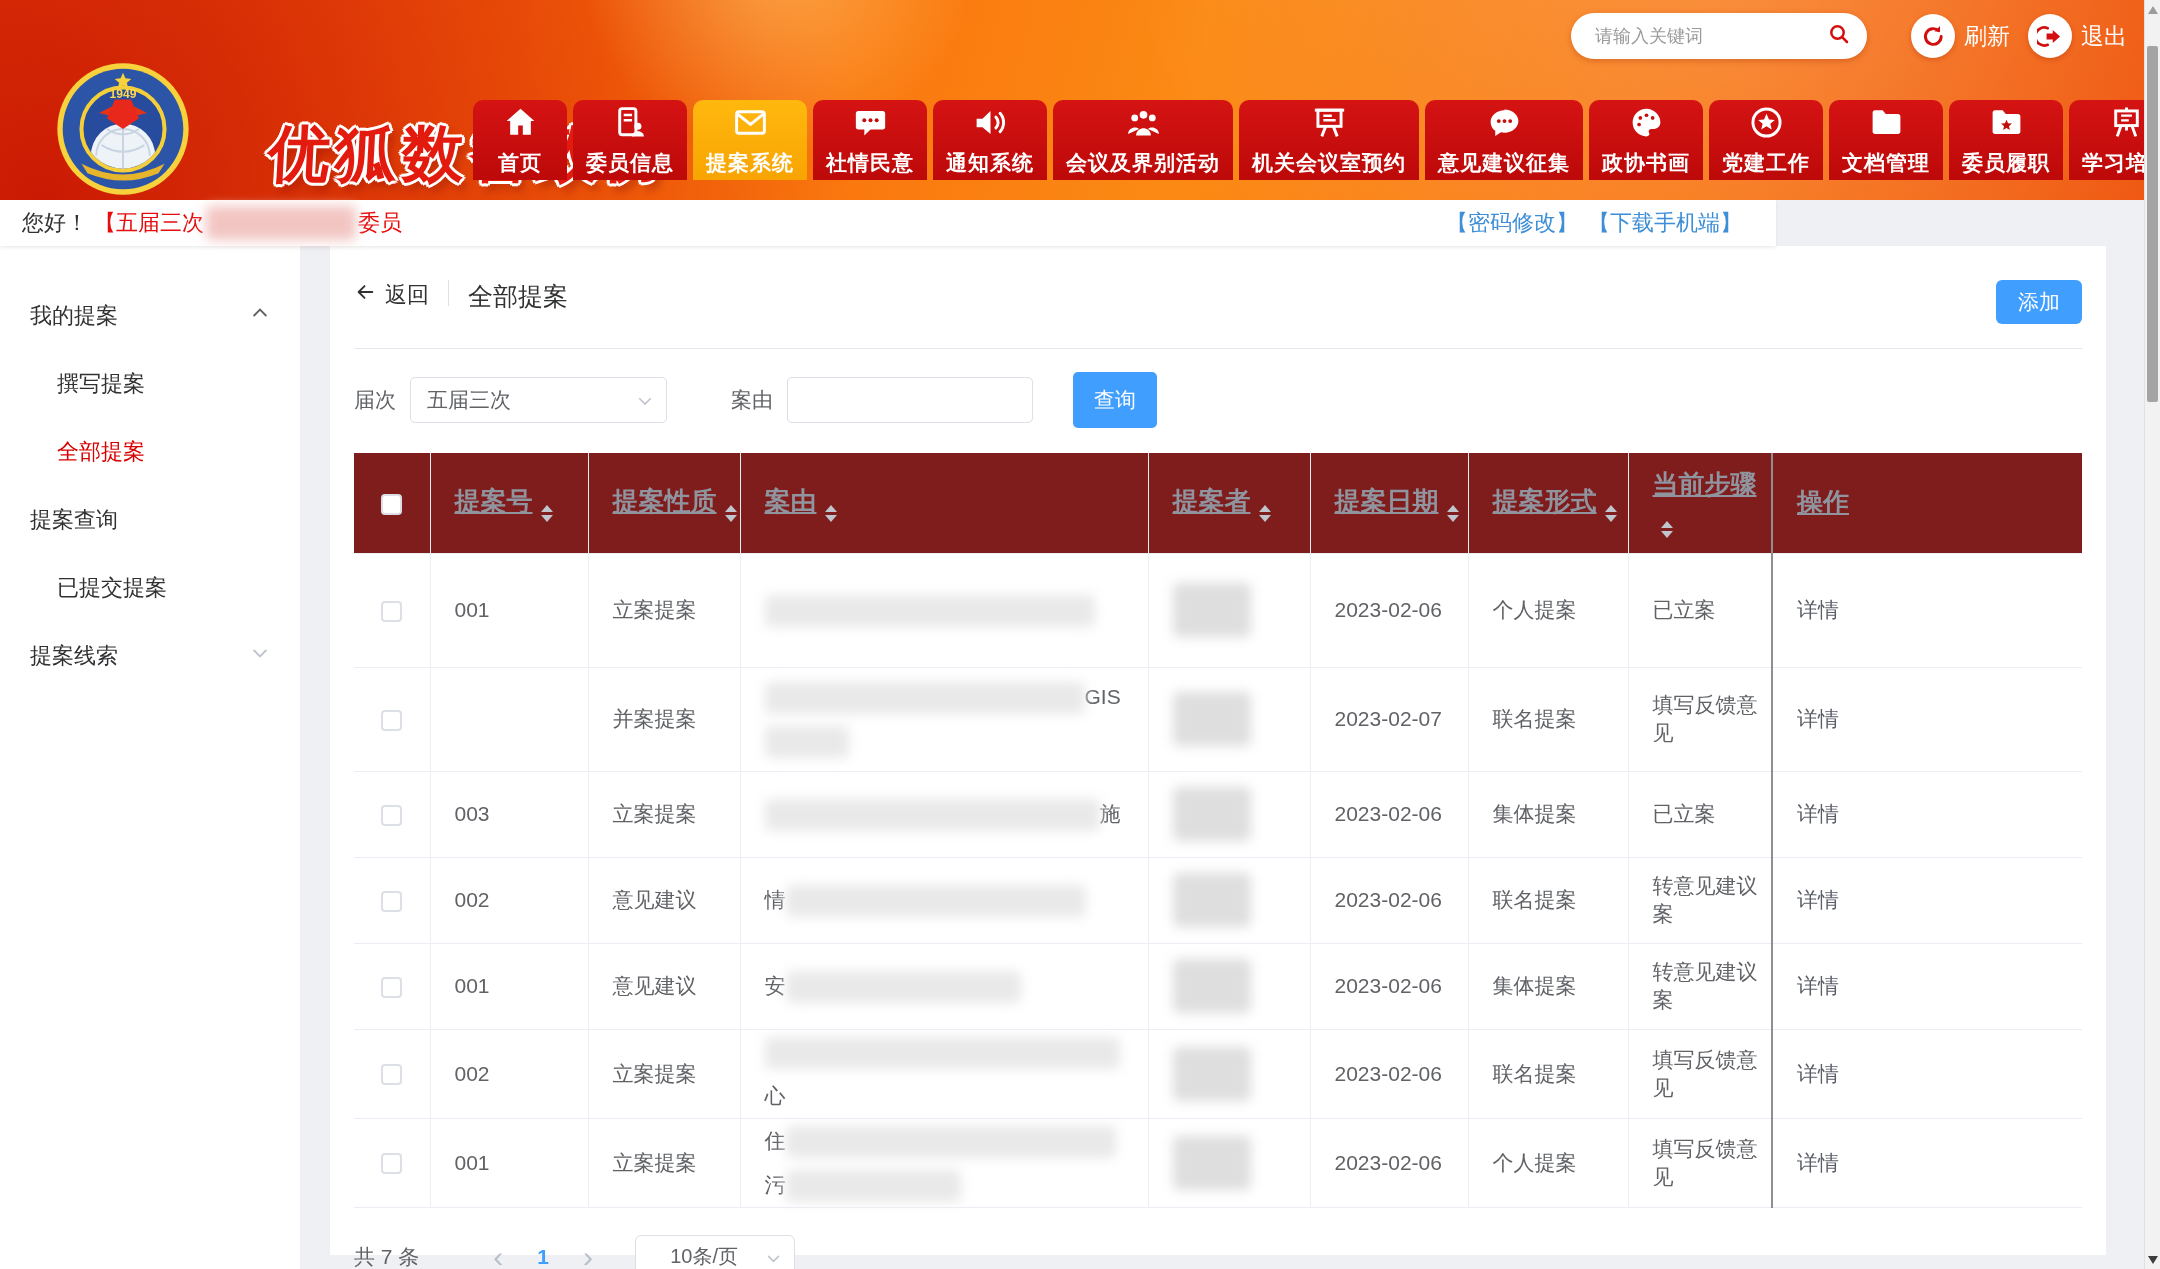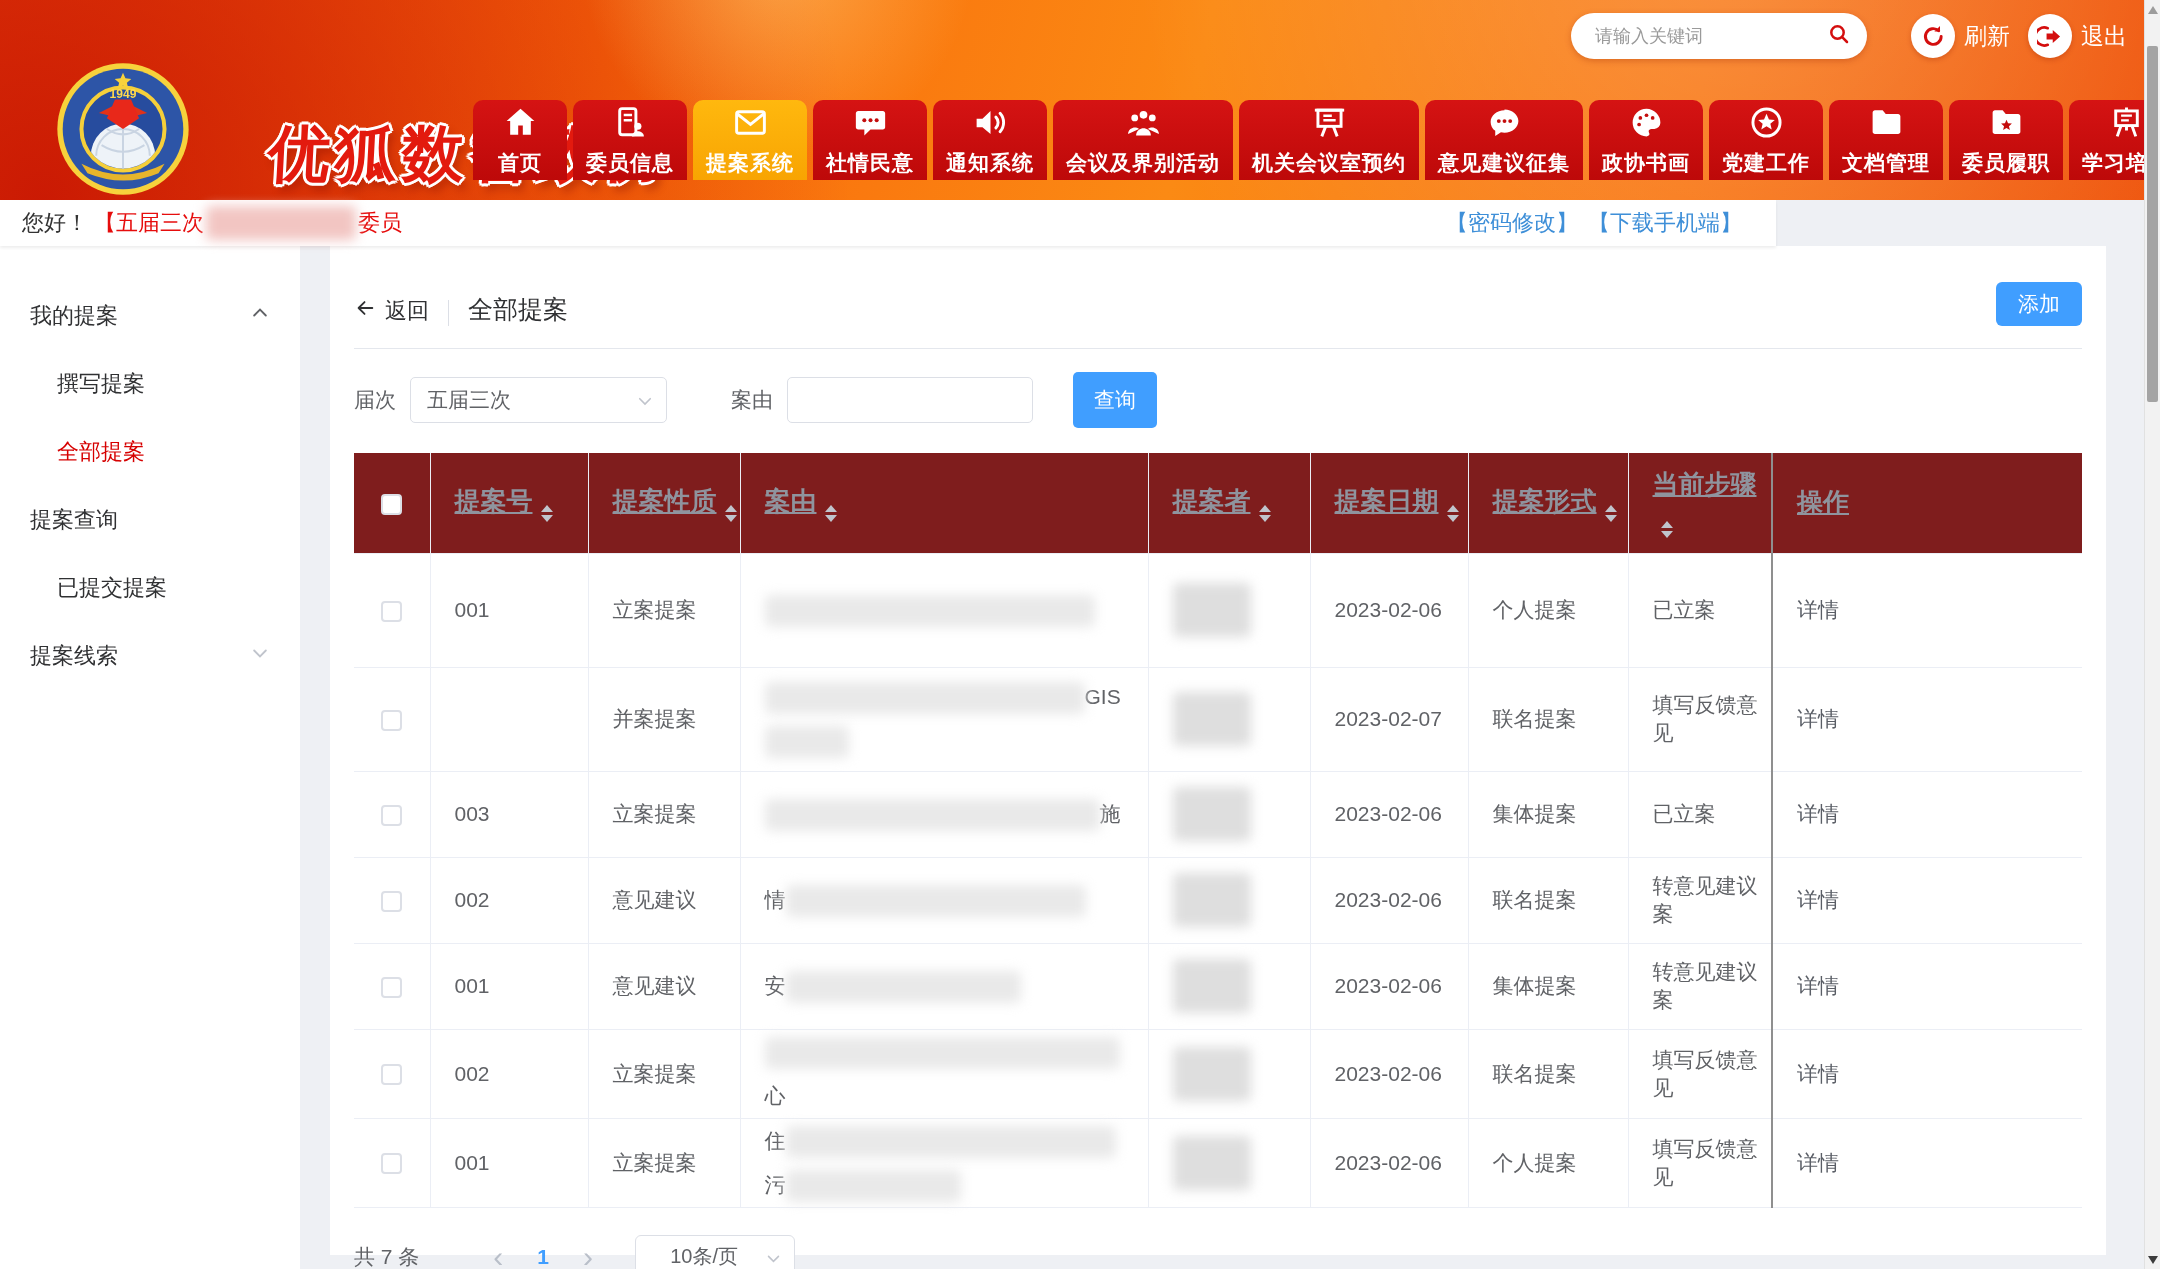--- a/index.html
+++ b/index.html
@@ -65,21 +65,21 @@
     color:#303133; cursor:pointer; }
   .side-row.child { padding-left:57px; }
   .side-row.active { color:#d60000; }
   .side-row .chev { margin-left:auto; }
   .side-row .chev svg { width:20px; height:20px; }
 
   
   .main { position:absolute; left:300px; top:246px; right:0; bottom:0; background:#eef0f4; }
   .card { position:absolute; left:30px; top:0; right:54px; bottom:14px; background:#fff; padding:0 24px; }
 
-  .toolbar { margin-top:34px; height:46px; display:flex; align-items:flex-end; }
+  .toolbar { margin-top:34px; height:46px; display:flex; align-items:flex-start; }
   .back { display:flex; align-items:center; gap:9px; font-size:22px; color:#303133; cursor:pointer; }
   .back svg { width:22px; height:22px; }
   .tb-divider { width:1px; height:26px; background:#dcdfe6; margin:0 19px; }
   .page-title { font-size:25px; color:#303133; }
   .add-btn { margin-left:auto; width:86px; height:44px; background:#409eff; border:none; border-radius:6px;
     color:#fff; font-size:21px; font-family:inherit; cursor:pointer; }
 
   .hr { margin-top:22px; border-bottom:1px solid #e4e7ed; }
 
   .filters { margin-top:28px; height:46px; display:flex; align-items:center; font-size:21px; color:#606266; }

